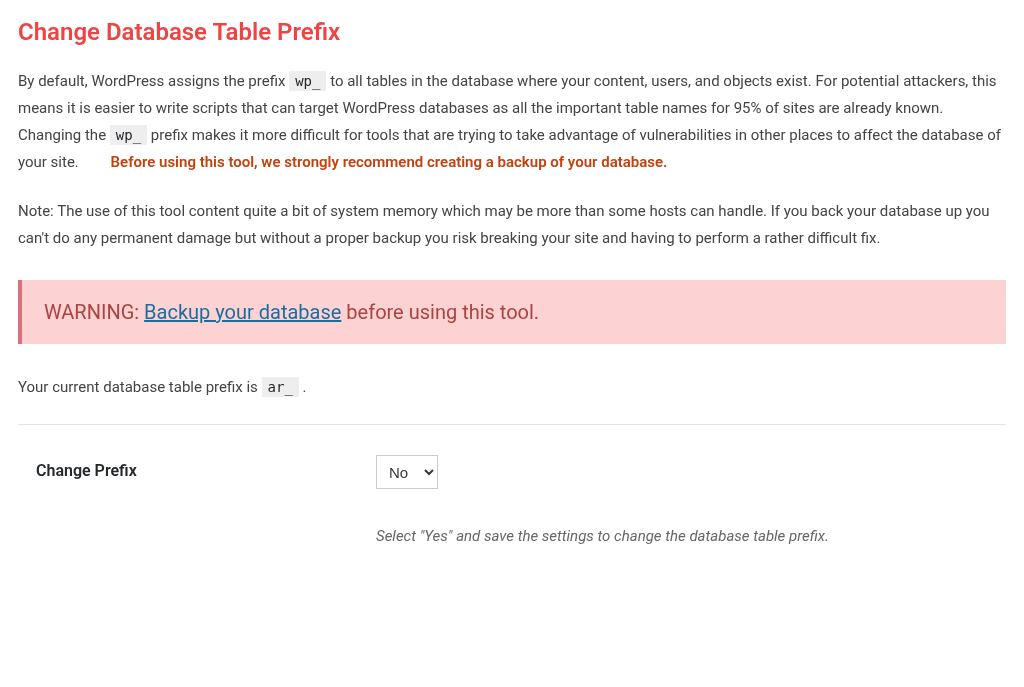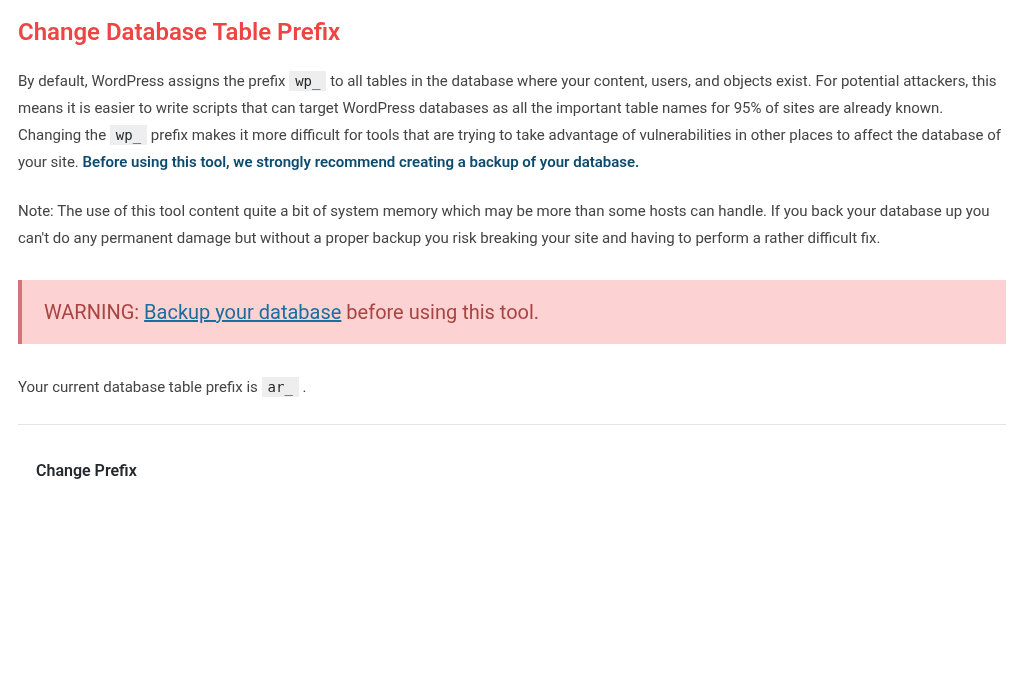--- a/index.html
+++ b/index.html
@@ -20,21 +20,22 @@
       margin-bottom: 22px;
     }
     p.body-text {
       font-size: 15px;
       line-height: 1.8;
       color: #444;
       margin-bottom: 22px;
     }
     p.body-text strong {
       font-weight: 600;
-      color: #0c4a6e;
+      color: #c2410c;
+      margin-left: 28px;
     }
     code.inline-code {
       background: #eeeeee;
       padding: 2px 6px;
       font-family: Consolas, Monaco, monospace;
       font-size: 14px;
       color: #23282d;
     }
     .warning-box {
       background: #fcd2d3;
@@ -111,13 +112,19 @@
 </div>
 
 <p class="current-prefix">
   <span>Your current database table prefix is </span><code class="inline-code">ar_</code><span> .</span>
 </p>
 
 <hr class="divider">
 
 <div class="form-row">
   <div class="form-label">Change Prefix</div>
+  <div class="form-control-col">
+    <select class="prefix-select">
+      <option>No</option>
+    </select>
+    <p class="description">Select "Yes" and save the settings to change the database table prefix.</p>
+  </div>
 </div>
 
 </body></html>

